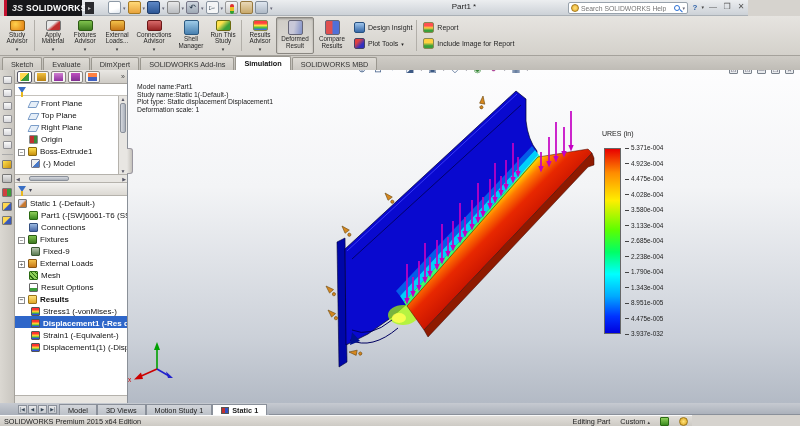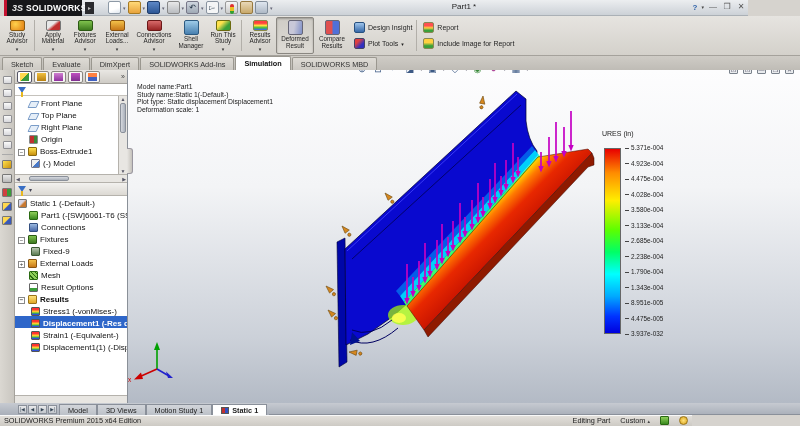--- a/index.html
+++ b/index.html
@@ -132,21 +132,21 @@
   #modelsvg { position:absolute; inset:0; z-index:5;}
   
   #bottomtabs { position:absolute; top:403px; left:0; width:800px; height:12px; background:linear-gradient(#c6cad1,#a9afb9); display:flex; align-items:flex-end; z-index:20;}
   #bottomtabs .navs { display:flex; gap:1px; align-items:center; padding:1px 2px 1px 18px;}
   #bottomtabs .nb { width:9px; height:9px; background:linear-gradient(#e8e9eb,#c2c6cc); border:1px solid #8a909a; font-size:4.5px; line-height:8px; text-align:center; color:#345;}
   .btab { font-size:7.3px; color:#222; padding:1px 8px 0; border:1px solid #8a909a; border-bottom:none; background:linear-gradient(#d2d5da,#bcc1c8); display:flex; align-items:center; gap:3px;}
   .btab.active { background:#fff; font-weight:bold;}
   .btab .sticon { width:8px; height:7px; background:linear-gradient(90deg,#c03030 50%,#3050c0 50%); border:1px solid #555;}
   #bottomtabs .tabfill { flex:1; background:#f2f3f4; border-top:1px solid #8a909a; margin-left:2px;}
   
-  #statusbar { position:absolute; top:415px; left:0; width:692px; height:11px; background:linear-gradient(#e2dfda,#cdcac4); border-top:1px solid #f8f8f8; font-size:7.3px; color:#222; display:flex; align-items:flex-start; padding:0 4px; z-index:30;}
+  #statusbar { position:absolute; top:415px; left:0; width:692px; height:11px; background:linear-gradient(#e2dfda,#cdcac4); border-top:1px solid #f8f8f8; font-size:7.3px; color:#222; display:flex; align-items:center; padding:0 4px; z-index:30;}
   #statusbar .right { margin-left:auto; display:flex; align-items:center; gap:10px;}
   #statusbar .gicon { width:9px; height:9px; background:linear-gradient(#8fd05a,#3a8a1e); border:1px solid #2a6a12; border-radius:1px;}
   #statusbar .coin { width:9px; height:9px; border-radius:50%; background:radial-gradient(#ffe27a,#d8a018); border:1px solid #9a7418;}
   #statusbar .drop { font-size:5px; color:#444;}
 </style>
 </head>
 <body>
 
 <div id="titlebar">
   <div id="logo">
@@ -166,20 +166,26 @@
     <span class="qi qi-undo">↶</span>
       <span class="dv">▾</span>
     <span class="qi qi-select">▻</span>
       <span class="dv">▾</span>
     <span class="qi qi-rebuild"></span>
     <span class="qi qi-props"></span>
     <span class="qi qi-opts"></span>
       <span class="dv">▾</span>
   </div>
   <div id="doc-title">Part1 *</div>
+  <div id="searchbox">
+    <span class="helpb"></span>
+    <input placeholder="Search SOLIDWORKS Help" style="">
+    <span class="mag"></span>
+    <span class="dv" style="font-size:5px;color:#667">▾</span>
+  </div>
   <div id="win-ctrl">
     <span style="color:#2a5fa8;font-weight:bold;">?</span>
     <span class="dv" style="font-size:5px">▾</span>
     <span class="wb">—</span>
     <span class="wb">❒</span>
     <span class="wb">✕</span>
   </div>
 </div>
 
 <div id="ribbon">

